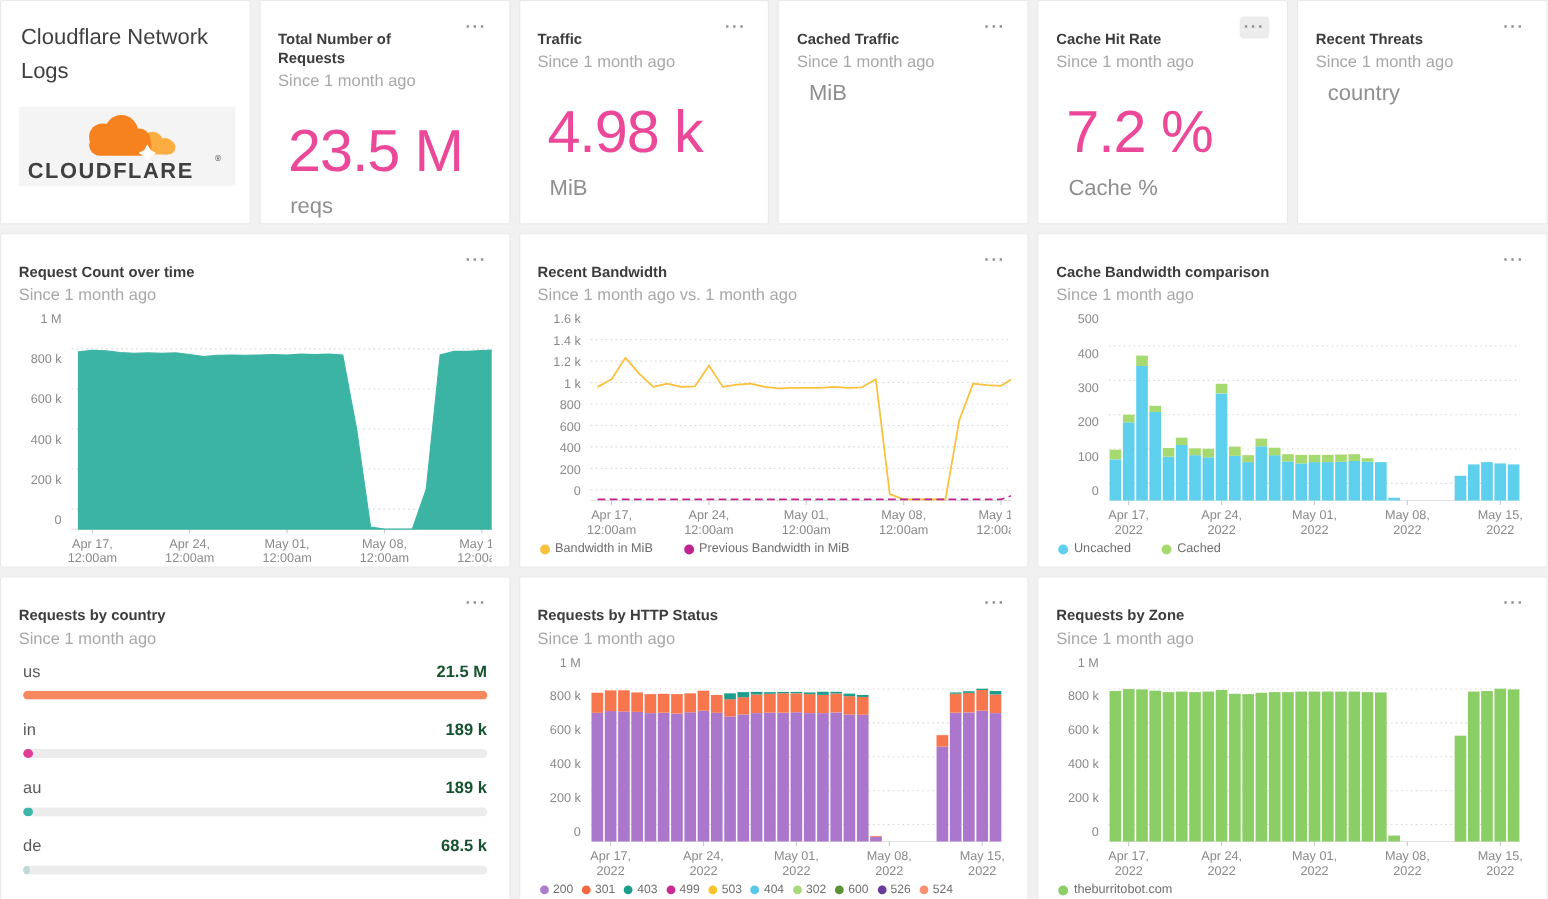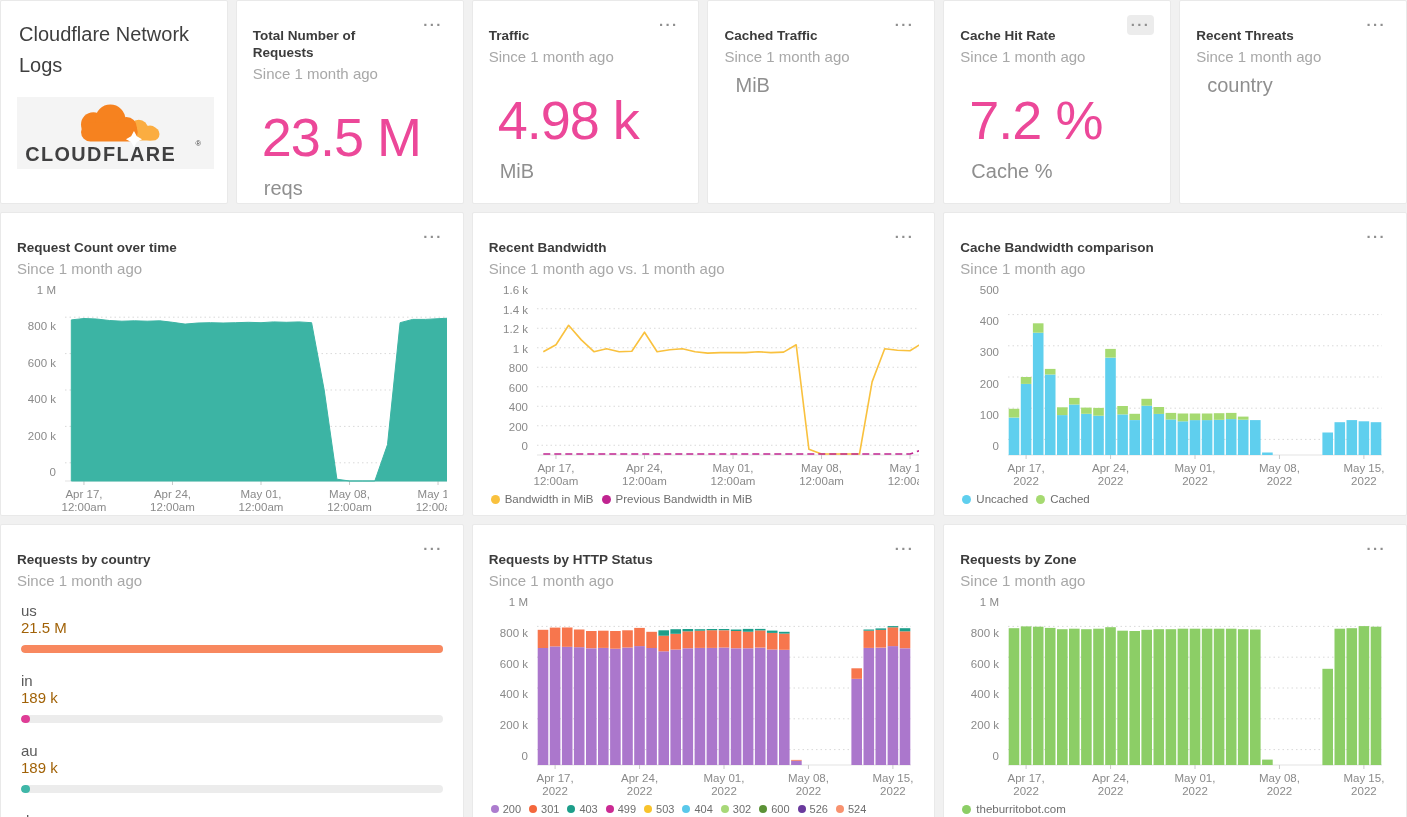--- a/index.html
+++ b/index.html
@@ -10,30 +10,30 @@
   .phead{display:flex;justify-content:space-between;align-items:flex-start;}
   .ptitle{font-size:13.5px;font-weight:bold;color:#3C3C3C;line-height:17px;margin-top:12px;}
   .psub{font-size:15px;color:#A8A8A8;margin-top:4px;}
   .menu-btn{color:#8F8F8F;font-size:15px;font-weight:bold;letter-spacing:1.5px;line-height:12px;cursor:pointer;padding:4px 4px;border-radius:4px;user-select:none;}
   .menu-btn.active{background:#ECECEC;}
   .stat-value{font-size:54px;color:#ec4899;margin:24px 0 0 9px;letter-spacing:-1px;white-space:nowrap;}
   .stat-unit{font-size:20px;color:#8F8F8F;margin:9px 0 0 11px;}
   .intro-title{font-size:20px;font-weight:400;color:#3F3F3F;line-height:1.55;margin:4px 0 16px 2px;}
   .logo-box{margin-top:13px;background:#F4F4F4;width:197px;height:72px;display:flex;align-items:center;justify-content:center;}
   .chart-host{margin-top:6px;}
-  .legend-row{display:flex;align-items:center;column-gap:8px;padding:4px 0 0 2px;white-space:nowrap;}
+  .legend-row{display:flex;align-items:center;column-gap:28px;padding:4px 0 0 2px;white-space:nowrap;}
   .legend-row.sm{column-gap:8px;}
   .legend-item{display:flex;align-items:center;font-size:11.5px;color:#6E6E6E;cursor:pointer;}
   .legend-row.sm .legend-item{font-size:11px;}
   .legend-dot{width:9px;height:9px;border-radius:50%;margin-right:5px;flex:none;}
   .legend-row.sm .legend-dot{width:8px;height:8px;margin-right:4px;}
   .country-rows{margin-top:13px;padding:0 4px;}
   .crow{margin-bottom:19px;}
-  .crow-line{display:flex;justify-content:space-between;font-size:15px;color:#5A5A5A;flex-direction:column;}
-  .cval{color:#a16207;}
+  .crow-line{display:flex;justify-content:space-between;font-size:15px;color:#5A5A5A;}
+  .cval{color:#14532d;font-weight:bold;}
   .cbar-track{height:8px;border-radius:4px;background:#ECECEC;margin-top:9px;position:relative;overflow:hidden;}
   .cbar-fill{height:8px;border-radius:4px;position:absolute;left:0;top:0;}
   svg{display:block;}
 </style>
 </head>
 <body>
 
 <div class="grid">
 
   <section class="panel">

